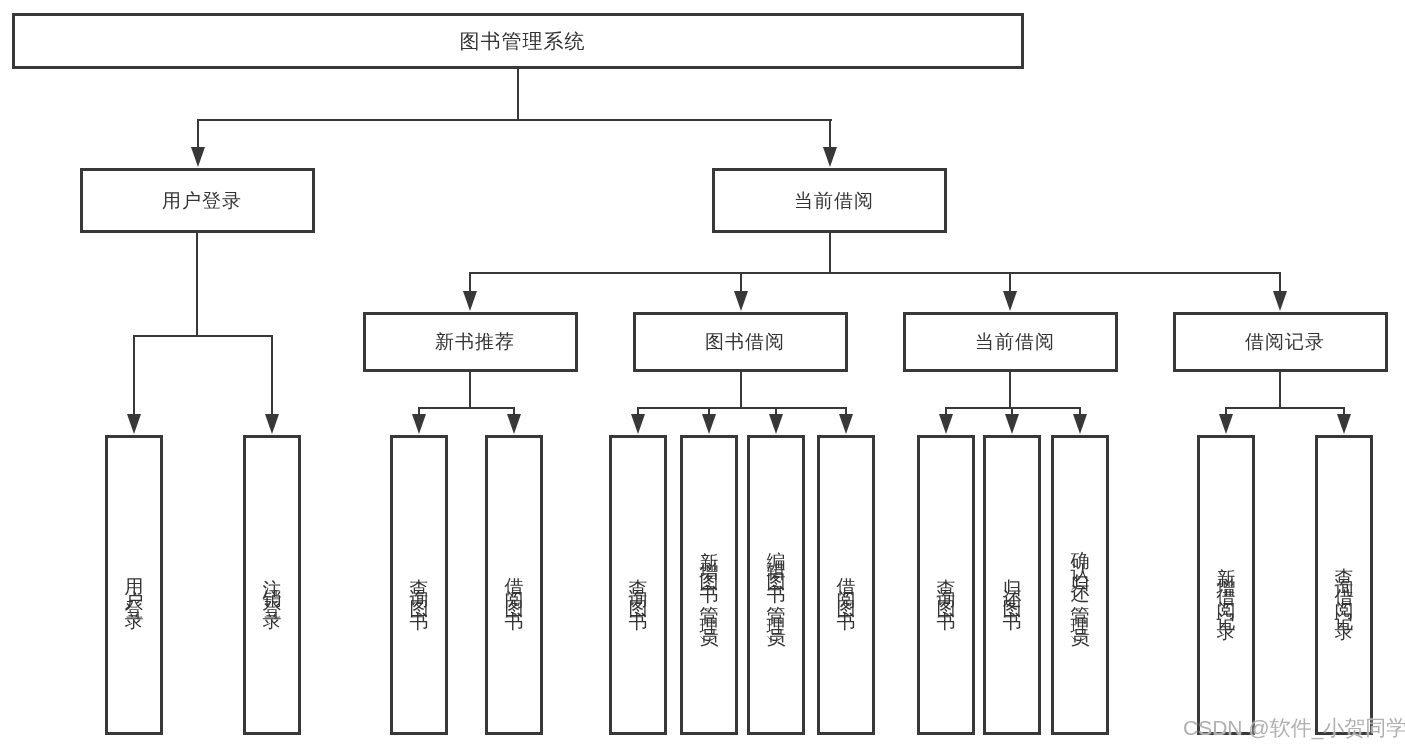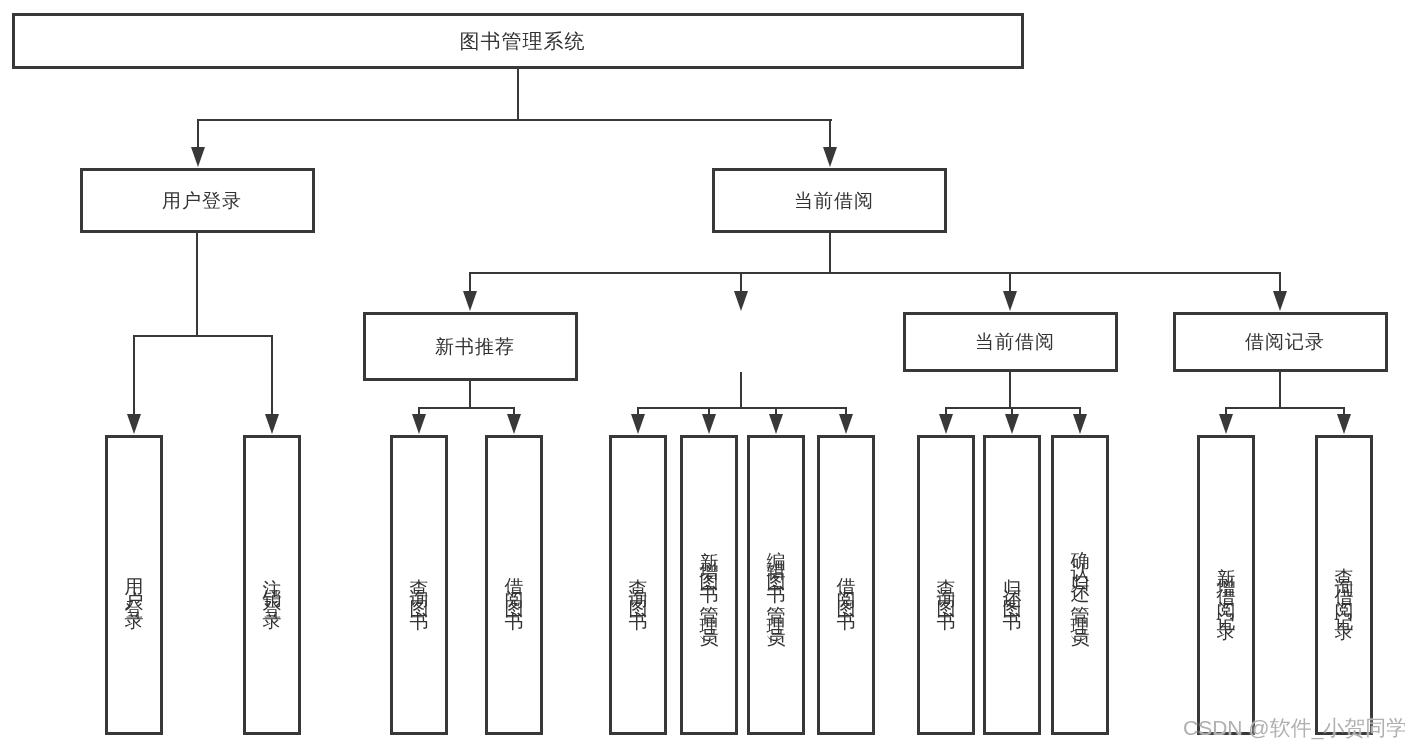--- a/index.html
+++ b/index.html
@@ -119,21 +119,22 @@
   <div class="ah" style="left:1005px;top:414px"></div>
   <div class="ah" style="left:1073px;top:414px"></div>
   <div class="ah" style="left:1219px;top:414px"></div>
   <div class="ah" style="left:1337px;top:414px"></div>
 
   <div class="node h root" style="left:12px;top:13px;width:1012px;height:56px">图书管理系统</div>
 
   <div class="node h" style="left:80px;top:168px;width:235px;height:65px">用户登录</div>
   <div class="node h" style="left:712px;top:168px;width:235px;height:65px">当前借阅</div>
 
-  <div class="node h" style="left:363px;top:312px;width:215px;height:69px">新书推荐</div>
+  <div class="node h" style="left:363px;top:312px;width:215px;height:60px">新书推荐</div>
+  <div class="node h" style="left:633px;top:312px;width:215px;height:60px">图书借阅</div>
   <div class="node h" style="left:1173px;top:312px;width:215px;height:60px">借阅记录</div>
   <div class="node h" style="left:903px;top:312px;width:215px;height:60px">当前借阅</div>
 
   <div class="node v" style="left:105px">用户登录</div>
   <div class="node v" style="left:243px">注销登录</div>
   <div class="node v" style="left:390px">查询图书</div>
   <div class="node v" style="left:485px">借阅图书</div>
   <div class="node v" style="left:609px">查询图书</div>
   <div class="node v" style="left:680px">新增图书（管理员）</div>
   <div class="node v" style="left:747px">编辑图书（管理员）</div>

